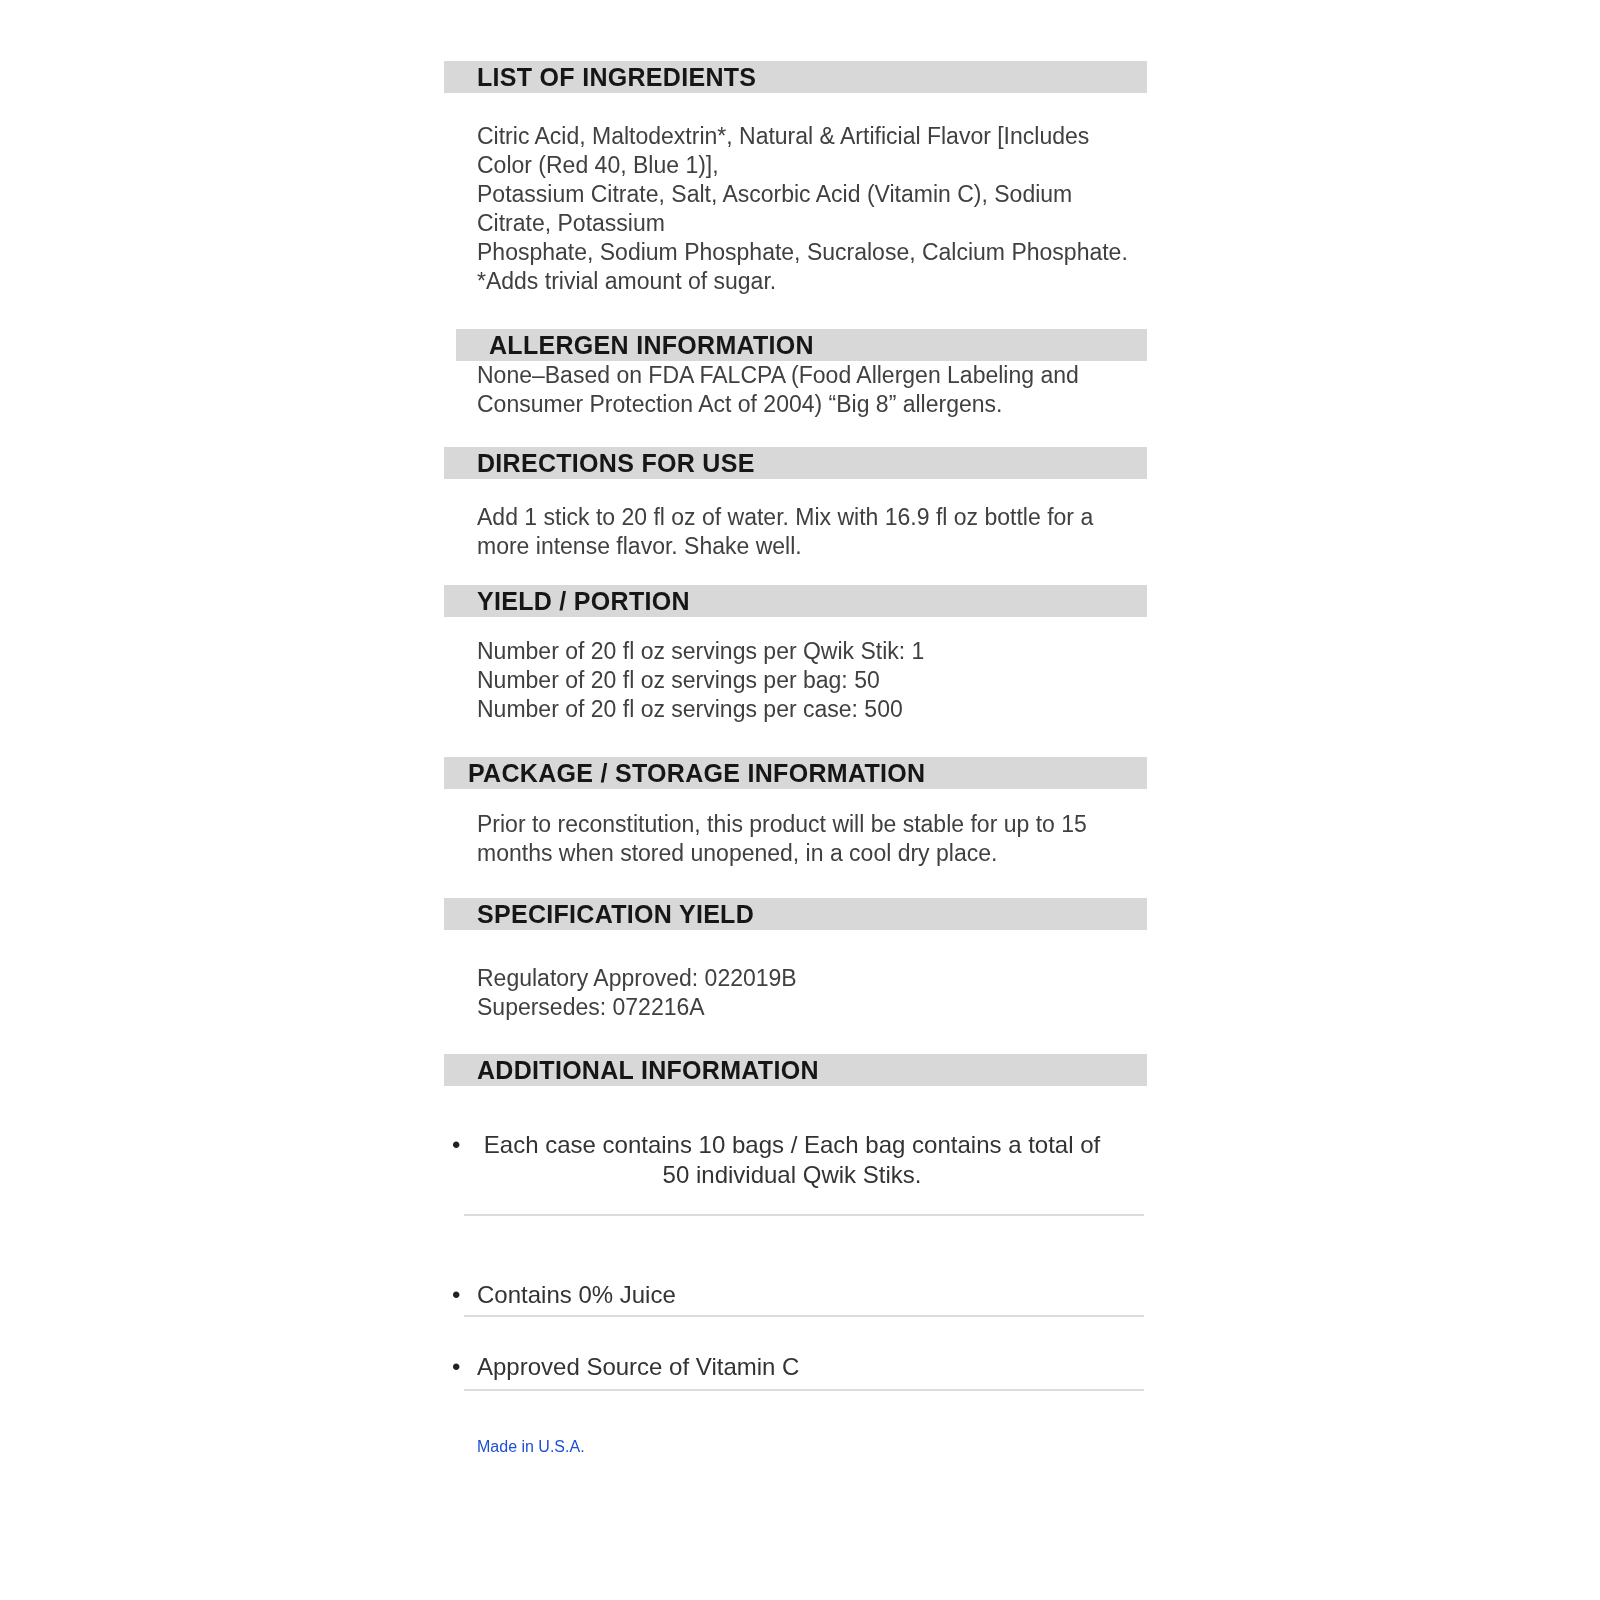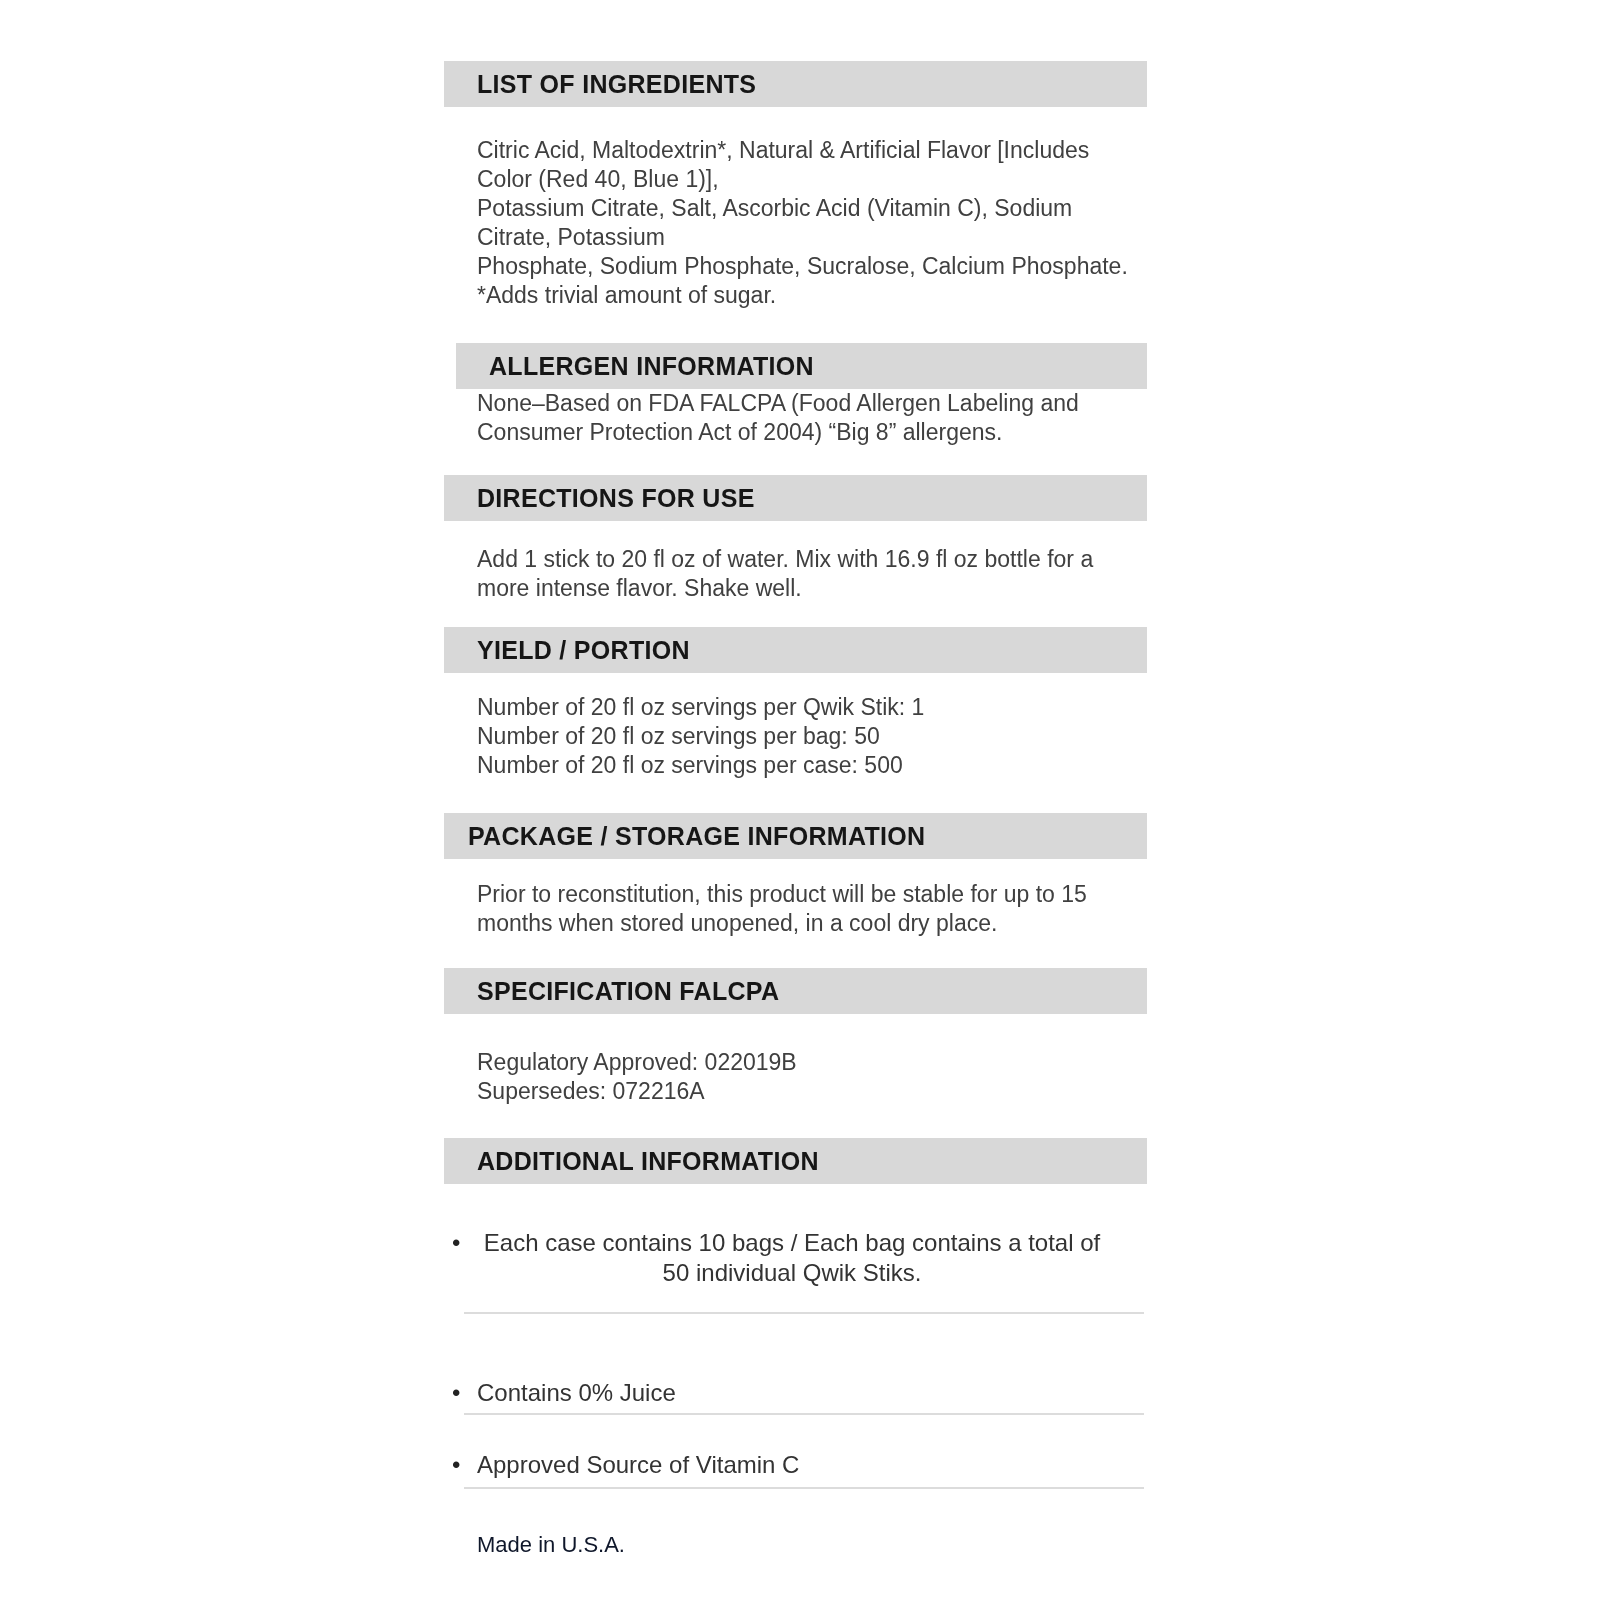--- a/index.html
+++ b/index.html
@@ -10,21 +10,21 @@
     position:relative;
     overflow:hidden;
   }
   .doc-column {
     position:absolute;
     left:444px; top:0;
     width:703px;
   }
   .section-bar {
     background:#d8d8d8;
-    height:46px;
+    height:32px;
     box-sizing:border-box;
     display:flex;
     align-items:center;
     padding-left:33px;
   }
   .section-title {
     font-size:25px;
     font-weight:bold;
     color:#161616;
     letter-spacing:0.3px;
@@ -80,22 +80,22 @@
     border-top:2px solid #dcdcdc;
     margin:0 0 0 20px;
     width:680px;
   }
   #divider-0 { margin-top:24px; }
   #divider-1 { margin-top:5px; }
   #divider-2 { margin-top:7px; }
   .made-in {
     margin-top:43px;
     padding-left:33px;
-    font-size:22px;
-    color:#0f172a;
+    font-size:16px;
+    color:#1d4ed8;
     line-height:26px;
   }
 </style>
 </head>
 <body>
 
 <div class="doc-column">
 
   <div class="section-bar" id="bar-0">
     <span class="section-title">LIST OF INGREDIENTS</span>
@@ -136,21 +136,21 @@
 
   <div class="section-bar" id="bar-4">
     <span class="section-title">PACKAGE / STORAGE INFORMATION</span>
   </div>
   <div class="body-block" id="body-4">
     <div class="body-line">Prior to reconstitution, this product will be stable for up to 15</div>
     <div class="body-line">months when stored unopened, in a cool dry place.</div>
   </div>
 
   <div class="section-bar" id="bar-5">
-    <span class="section-title">SPECIFICATION FALCPA</span>
+    <span class="section-title">SPECIFICATION YIELD</span>
   </div>
   <div class="body-block" id="body-5">
     <div class="body-line">Regulatory Approved: 022019B</div>
     <div class="body-line">Supersedes: 072216A</div>
   </div>
 
   <div class="section-bar" id="bar-6">
     <span class="section-title">ADDITIONAL INFORMATION</span>
   </div>
 

